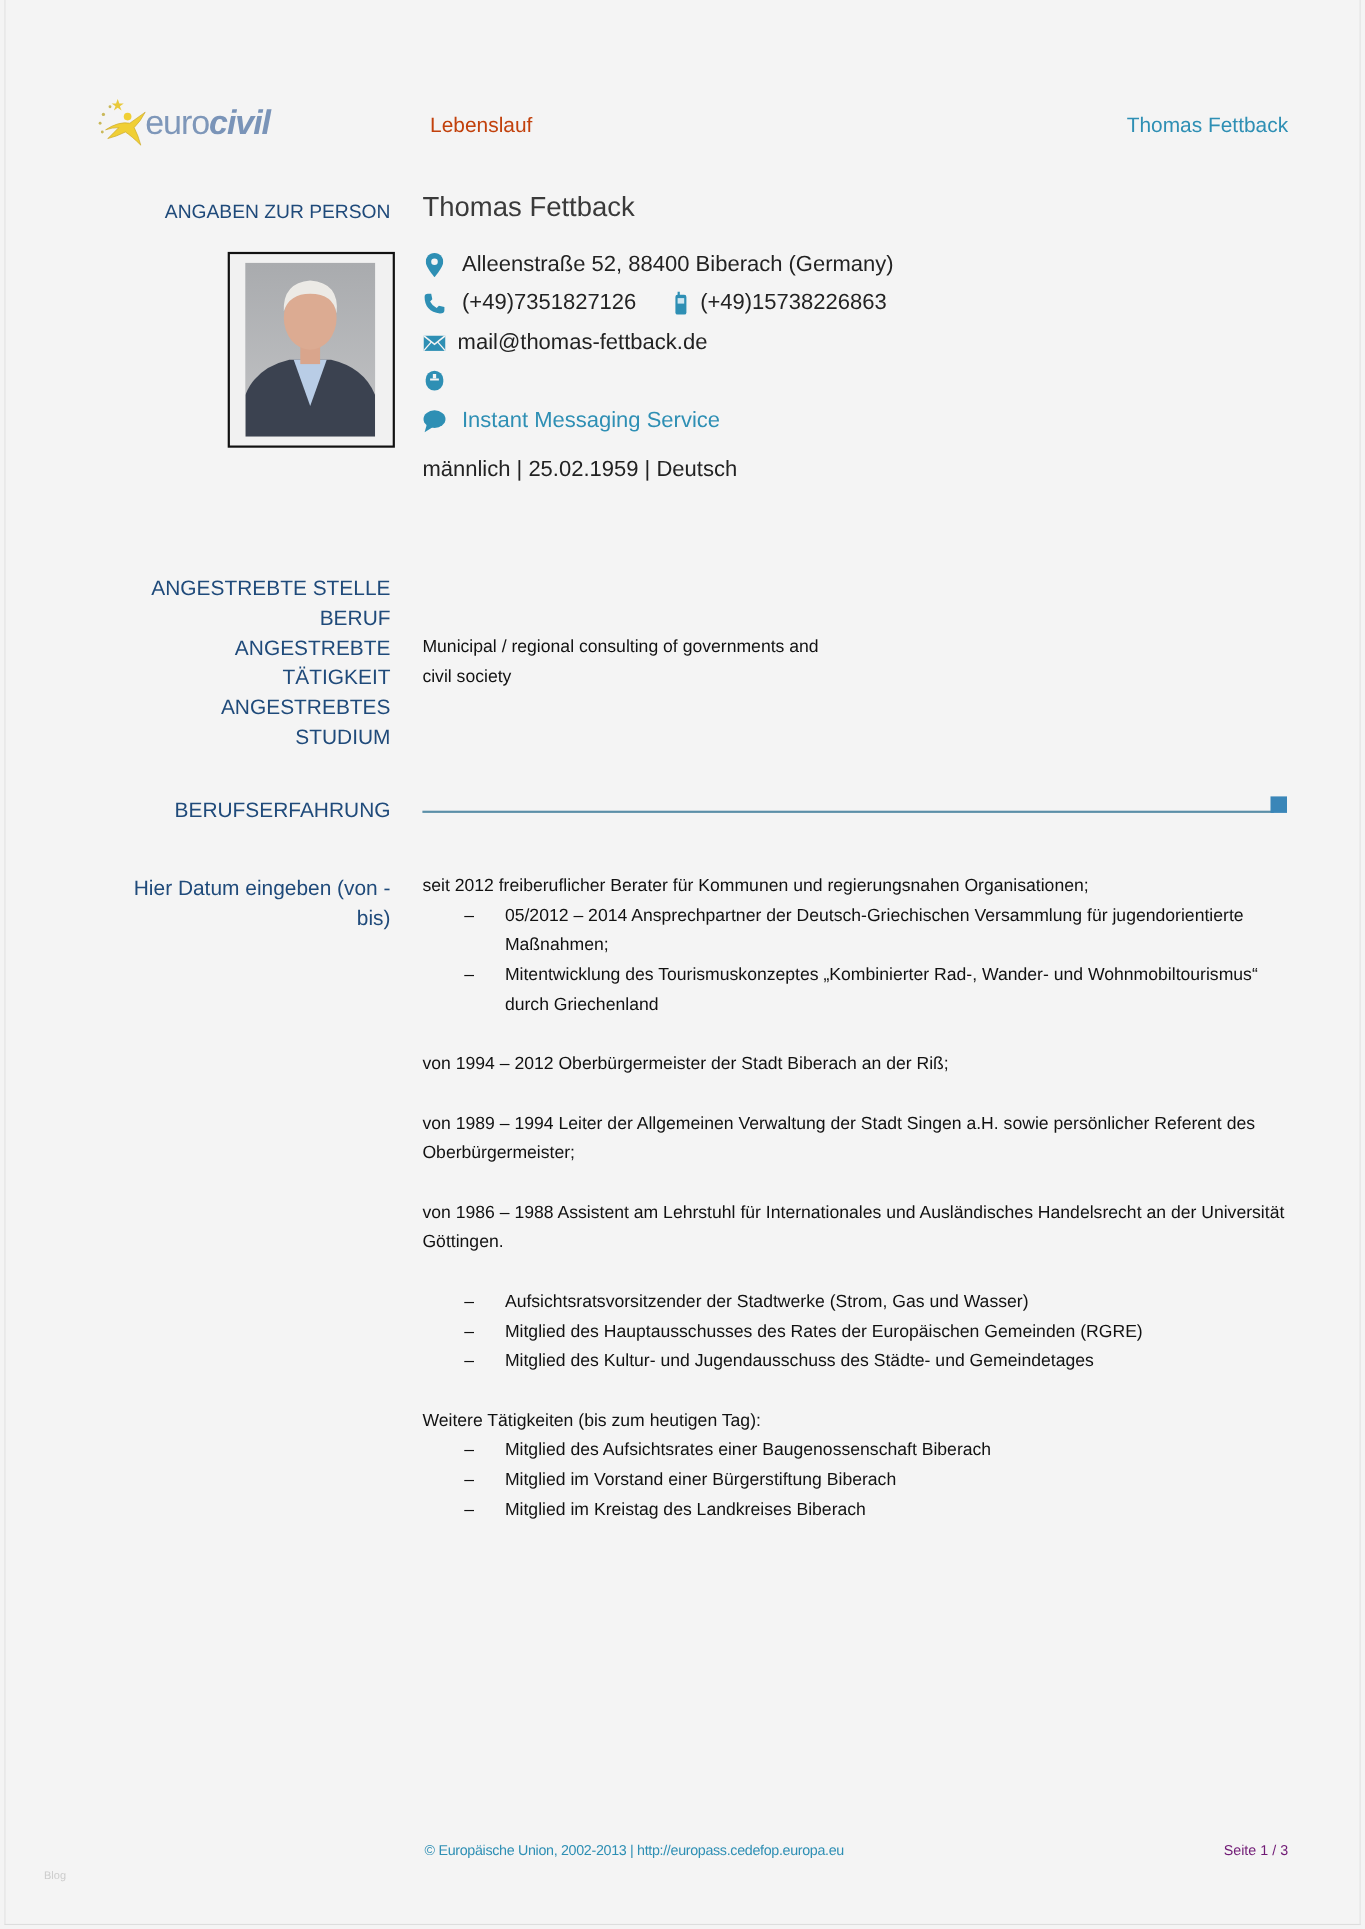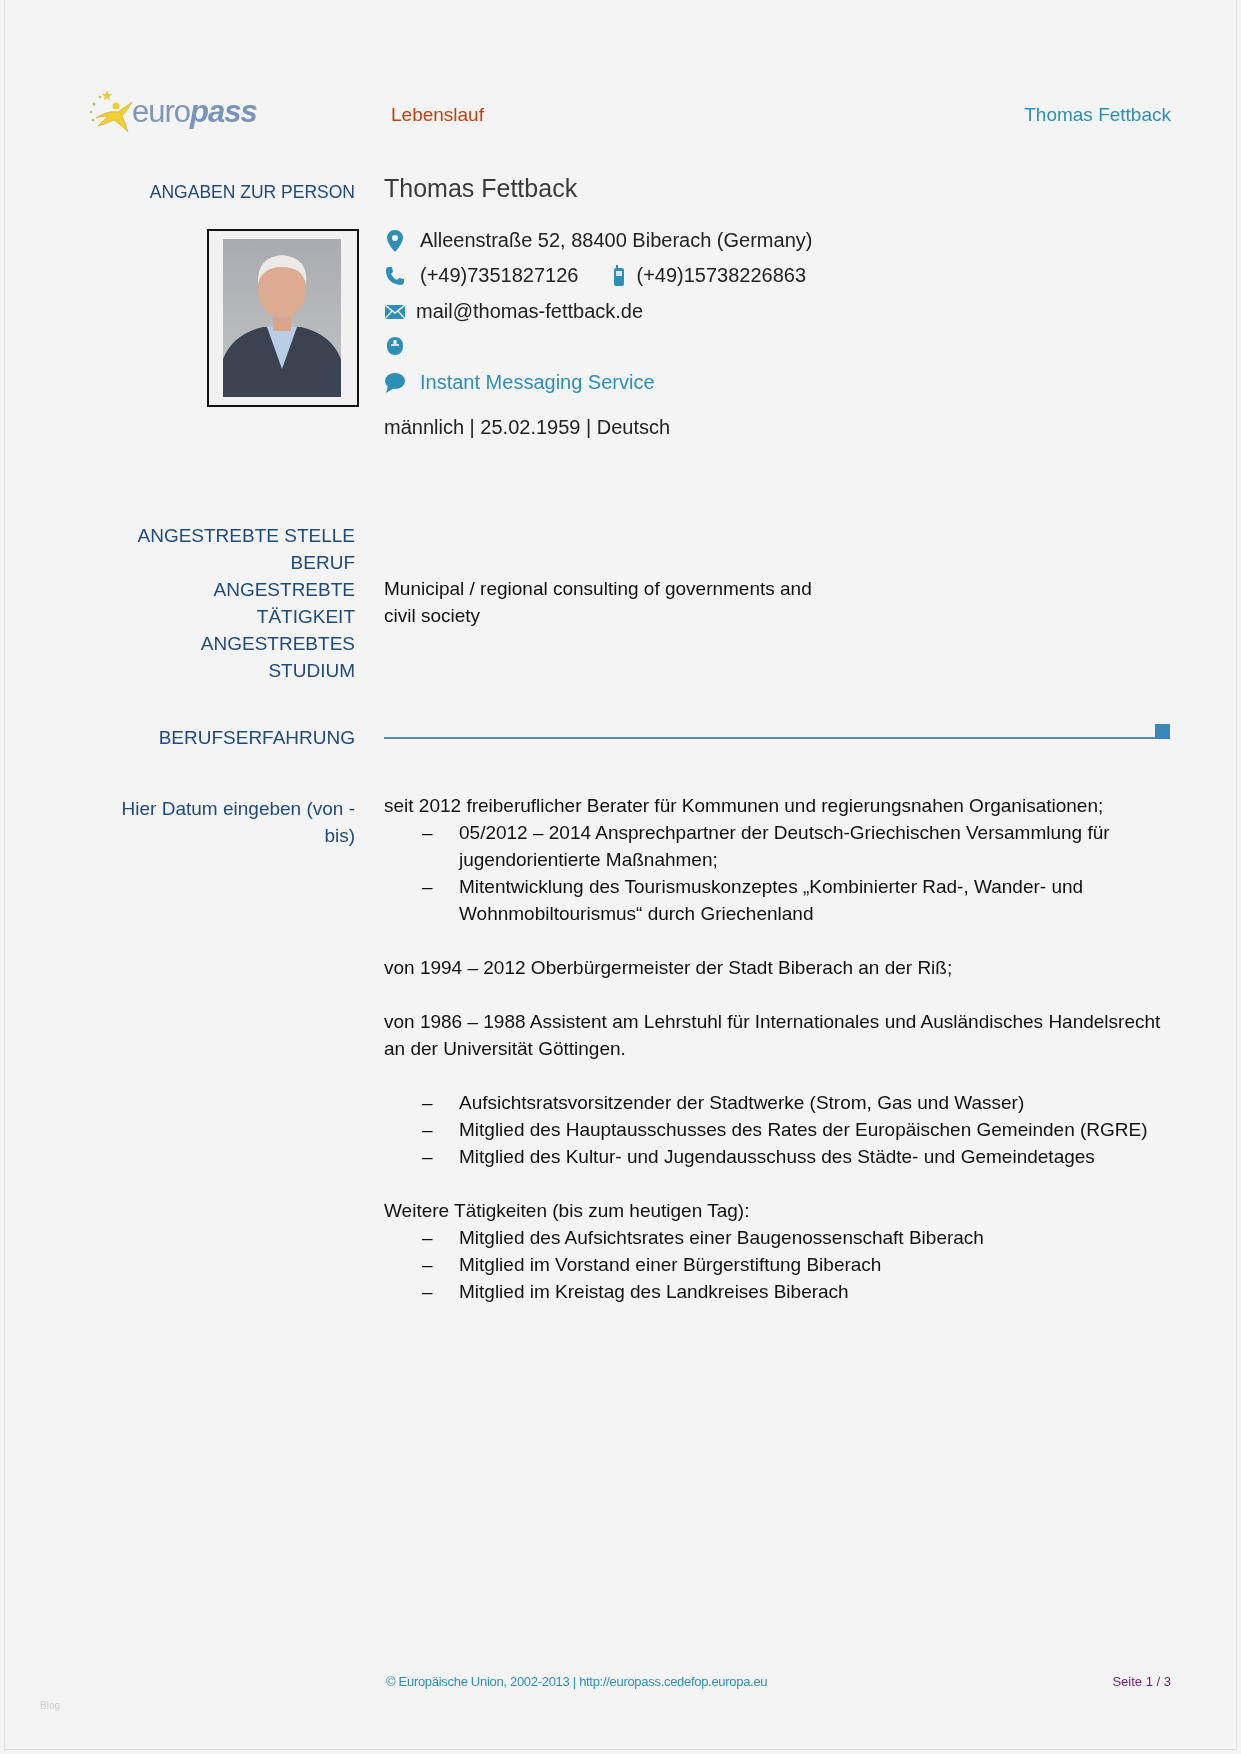--- a/index.html
+++ b/index.html
@@ -16,21 +16,21 @@
     .hdr-title { left:391px; top:104px; font-size:19px; color:#c2410c; }
     .hdr-name { right:70px; top:104px; font-size:19px; color:#2e8fb4; }
     .label { right:886px; text-align:right; font-size:19px; color:#1f4a7a; line-height:27px; text-transform:uppercase; }
     .label.small { font-size:17.5px; }
     .name { left:384px; top:174px; font-size:25px; color:#3a3a3a; }
     .photo { left:207px; top:229px; width:148px; height:174px; border:2px solid #111; background:#f1f1f1; }
     .photo-inner { position:absolute; left:14px; top:8px; width:118px; height:158px; background:linear-gradient(180deg,#a9abae 0%,#c3c4c6 100%); overflow:hidden; }
     .contact { left:384px; font-size:20px; color:#222; display:flex; align-items:center; }
     .contact .ic { width:22px; height:22px; margin-right:14px; display:inline-flex; align-items:center; justify-content:center; }
     .im { color:#2e8fb4; }
-    .body-text { left:384px; width:790px; font-size:19px; line-height:27px; color:#111; }
+    .body-text { left:384px; width:790px; font-size:16px; line-height:27px; color:#111; }
     .list { margin:0; padding:0; list-style:none; }
     .list li { position:relative; padding-left:75px; }
     .list li::before { content:"–"; position:absolute; left:38px; top:0; }
     .block { margin-bottom:27px; }
     .link { color:#1f4a7a; text-decoration:underline; }
     .sec-line { left:384px; top:737px; width:774px; height:2px; background:#5b8fa8; }
     .sec-sq { left:1155px; top:724px; width:15px; height:15px; background:#3a86b8; }
     .footer { left:386px; top:1674px; font-size:13px; color:#2e8fb4; letter-spacing:-0.3px; }
     .pageno { right:70px; top:1674px; font-size:13px; color:#701a75; }
     .wm { left:40px; top:1700px; font-size:10px; color:#ccc; }
@@ -43,21 +43,21 @@
 <div class="abs logo">
   <svg width="48" height="48" viewBox="0 0 48 48" style="position:absolute;left:0;top:0">
     <circle cx="6" cy="16" r="1.5" fill="#c9b85a"></circle>
       <circle cx="3" cy="24" r="1.3" fill="#c9b85a"></circle>
       <circle cx="5" cy="32" r="1.3" fill="#c9b85a"></circle>
       <circle cx="12" cy="9" r="1.3" fill="#c9b85a"></circle>
     <polygon points="19,2 20.5,6 24.5,6 21,8.5 22.5,12.5 19,10 15.5,12.5 17,8.5 13.5,6 17.5,6" fill="#e9c93a"></polygon>
     <path d="M8 30 Q20 22 30 24 L44 14 Q40 22 34 28 Q38 36 40 44 Q32 36 26 32 Q18 36 10 38 Q16 32 20 28 Q14 28 8 30 Z" fill="#f0cf35" stroke="#c9a726" stroke-width="0.6"></path>
     <circle cx="28" cy="18" r="3.5" fill="#f0cf35"></circle>
   </svg>
-  <span class="logo-text"><span>euro</span><b>pass</b></span>
+  <span class="logo-text"><span>euro</span><b>civil</b></span>
 </div>
 <div class="abs hdr-title">Lebenslauf</div>
 <div class="abs hdr-name">Thomas Fettback</div>
 
 <div class="abs label small" style="top:179px;">ANGABEN ZUR PERSON</div>
 <div class="abs name">Thomas Fettback</div>
 
 <div class="abs photo">
   <div class="photo-inner">
     <svg width="118" height="158" viewBox="0 0 118 158">
@@ -155,20 +155,21 @@
 
 <div class="abs body-text" style="top:792px;">
   <div class="block">
     <div>seit 2012 freiberuflicher Berater für Kommunen und regierungsnahen Organisationen;</div>
     <ul class="list">
       <li>05/2012 – 2014 Ansprechpartner der Deutsch-Griechischen Versammlung für jugendorientierte Maßnahmen;</li>
       <li>Mitentwicklung des Tourismuskonzeptes „Kombinierter Rad-, Wander- und Wohnmobiltourismus“ durch Griechenland</li>
     </ul>
   </div>
   <div class="block">von 1994 – 2012 Oberbürgermeister der Stadt Biberach an der Riß;</div>
+  <div class="block">von 1989 – 1994 Leiter der Allgemeinen Verwaltung der Stadt Singen a.H. sowie persönlicher Referent des Oberbürgermeister;</div>
   <div class="block">von 1986 – 1988 Assistent am Lehrstuhl für Internationales und Ausländisches Handelsrecht an der Universität Göttingen.</div>
   <div class="block">
     <ul class="list">
       <li>Aufsichtsratsvorsitzender der Stadtwerke (Strom, Gas und Wasser)</li>
       <li>Mitglied des Hauptausschusses des Rates der Europäischen Gemeinden (RGRE)</li>
       <li>Mitglied des Kultur- und Jugendausschuss des Städte- und Gemeindetages</li>
     </ul>
   </div>
   <div class="block">
     <div>Weitere Tätigkeiten (bis zum heutigen Tag):</div>

